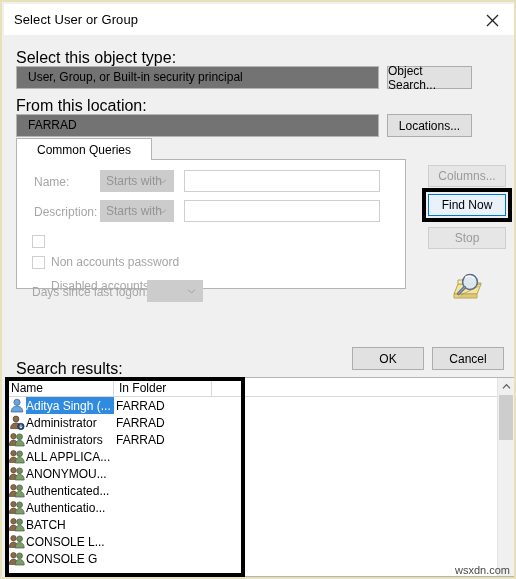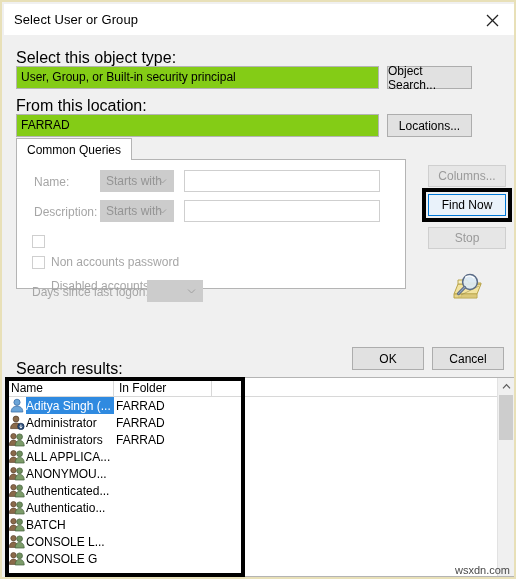--- a/index.html
+++ b/index.html
@@ -37,43 +37,43 @@
   
   .dlgbody{
     position:absolute;left:2px;top:33px;width:512px;height:544px;
     background:#f0f0f0;
   }
   .lbl{
     position:absolute;font-size:16px;color:#000;white-space:nowrap;
   }
   .tbox{
     position:absolute;box-sizing:border-box;
-    background:#84cc16;border:1px solid #b4b4b4;
+    background:#737373;border:1px solid #b4b4b4;
     font-size:12px;color:#000;
-    padding:2px 4px;line-height:17px;
+    padding:2px 11px;line-height:17px;
     overflow:hidden;white-space:nowrap;
   }
   .btn{
     position:absolute;box-sizing:border-box;
     background:#e1e1e1;border:1px solid #adadad;
     font-size:12px;color:#000;
     display:flex;align-items:center;justify-content:center;
     font-family:"Liberation Sans", sans-serif;
   }
   .btn.disabled{color:#9a9a9a;background:#e6e6e6;border-color:#cfcfcf;}
   .btn.focus{border:1px solid #0078d7;background:#e9f2fa;}
   
   .tabstrip{
     position:absolute;left:12px;top:103px;width:390px;height:22px;
   }
   .tab{
     position:absolute;left:0;top:0;height:22px;
     box-sizing:border-box;
     background:#ffffff;border:1px solid #b4b4b4;border-bottom:none;
-    display:flex;align-items:center;padding:0 10px;
+    display:flex;align-items:center;padding:0 20px;
     font-size:12px;color:#000;
   }
   .tabpanel{
     position:absolute;left:12px;top:124px;width:390px;height:130px;
     box-sizing:border-box;
     background:#ffffff;border:1px solid #b4b4b4;
   }
   .tabpanel-cover{
     position:absolute;left:13px;top:124px;width:90px;height:1px;background:#ffffff;
   }

